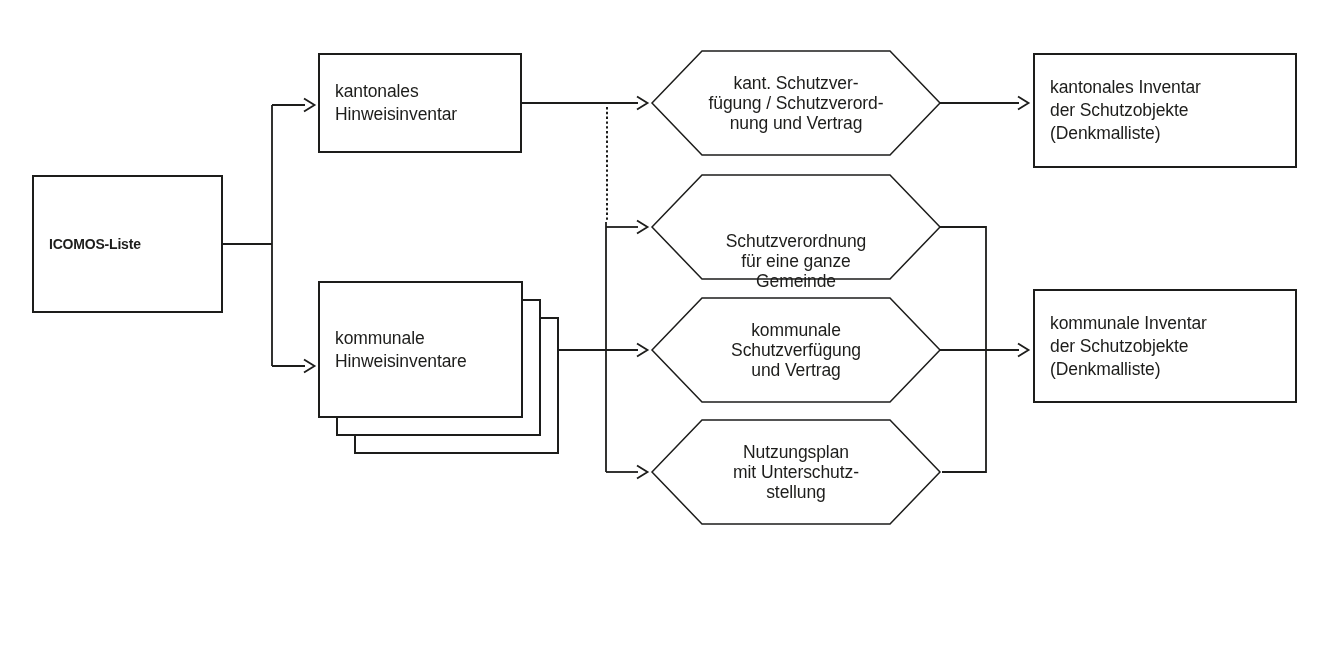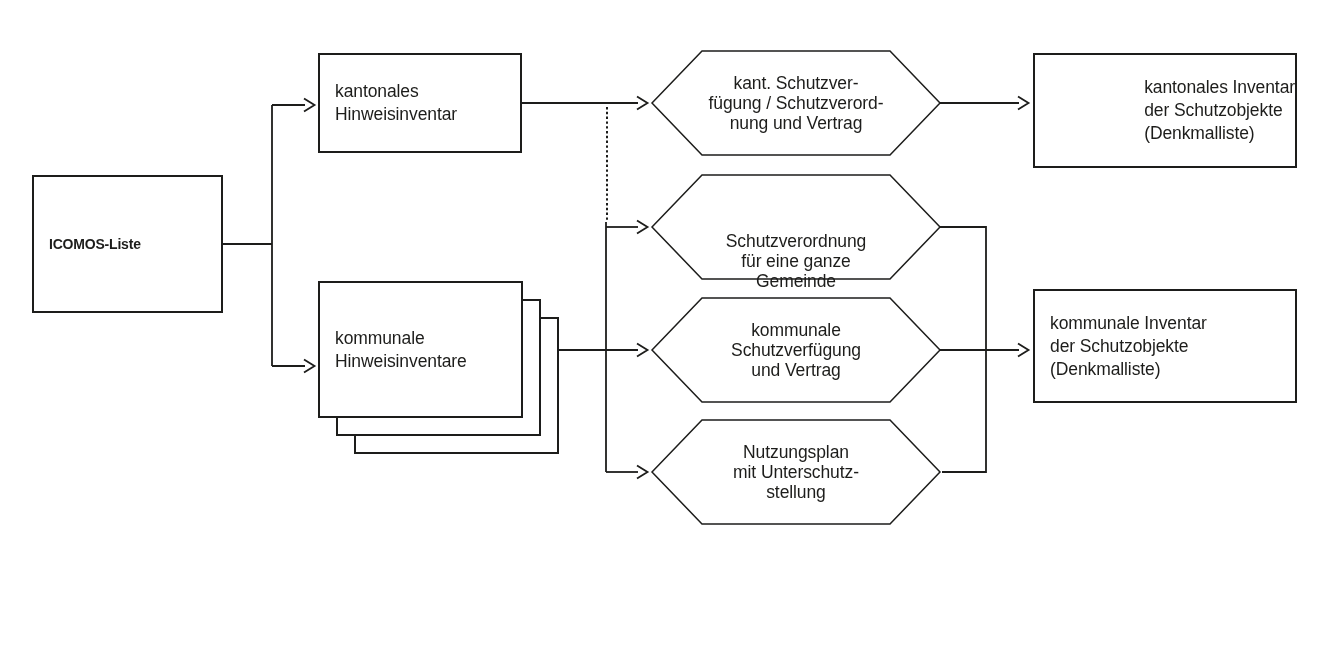--- a/index.html
+++ b/index.html
@@ -166,21 +166,21 @@
 Gemeinde</div>
 
   <div class="hex-label" style="left:660px; top:298px;">kommunale
 Schutzverfügung
 und Vertrag</div>
 
   <div class="hex-label" style="left:660px; top:420px;">Nutzungsplan
 mit Unterschutz-
 stellung</div>
 
-  <div class="box" style="left:1033px; top:53px; width:264px; height:115px;justify-content:flex-end;">
+  <div class="box" style="left:1033px; top:53px; width:264px; height:115px;">
     <div class="box-label">kantonales Inventar
 der Schutzobjekte
 (Denkmalliste)</div>
   </div>
 
   <div class="box" style="left:1033px; top:289px; width:264px; height:114px;">
     <div class="box-label">kommunale Inventar
 der Schutzobjekte
 (Denkmalliste)</div>
   </div>

